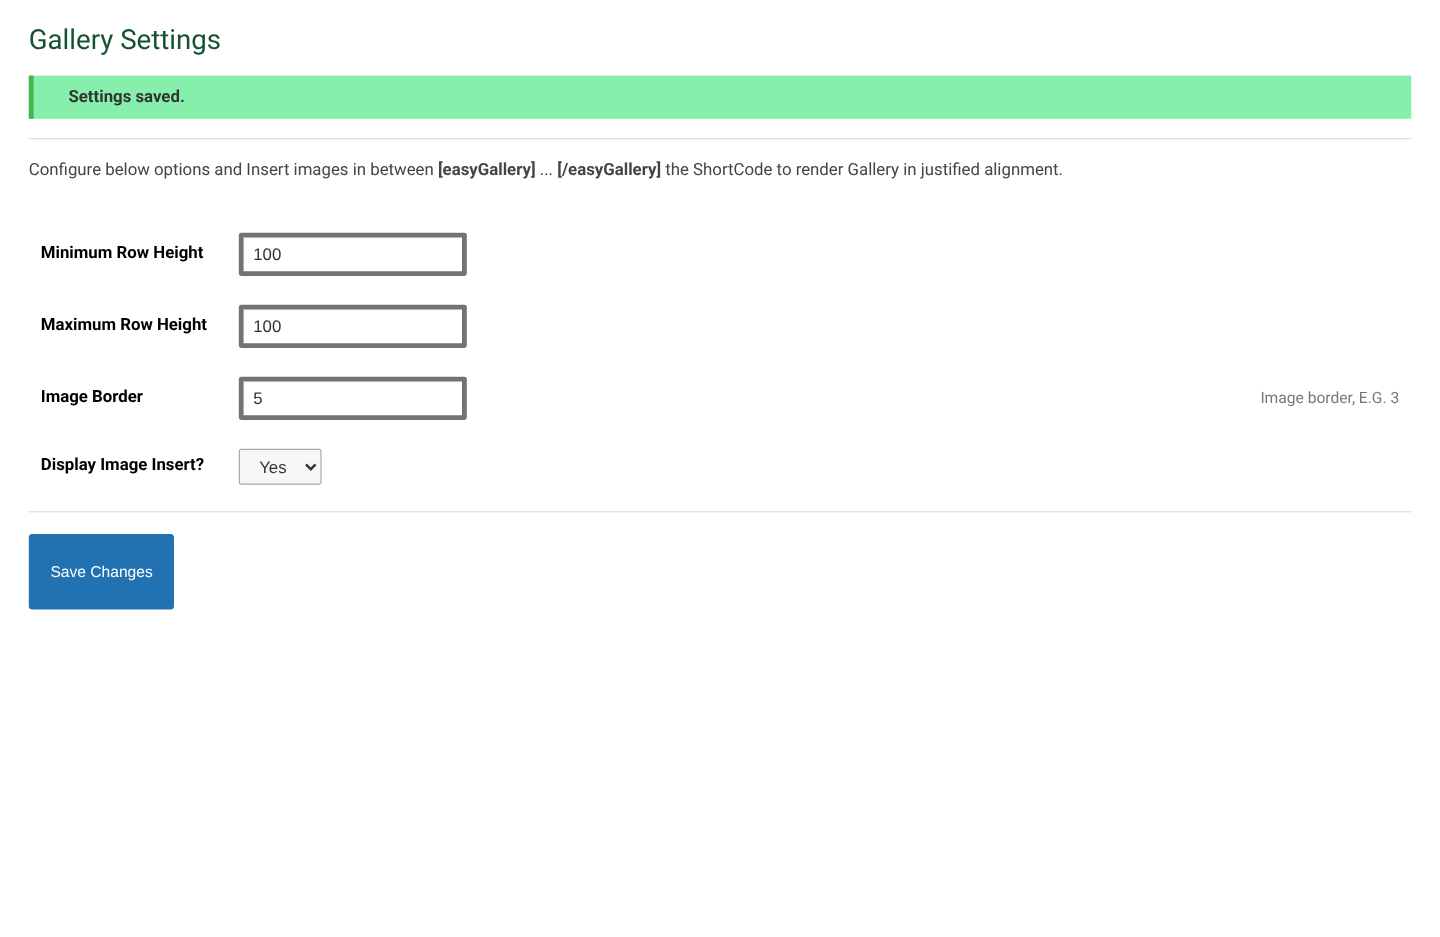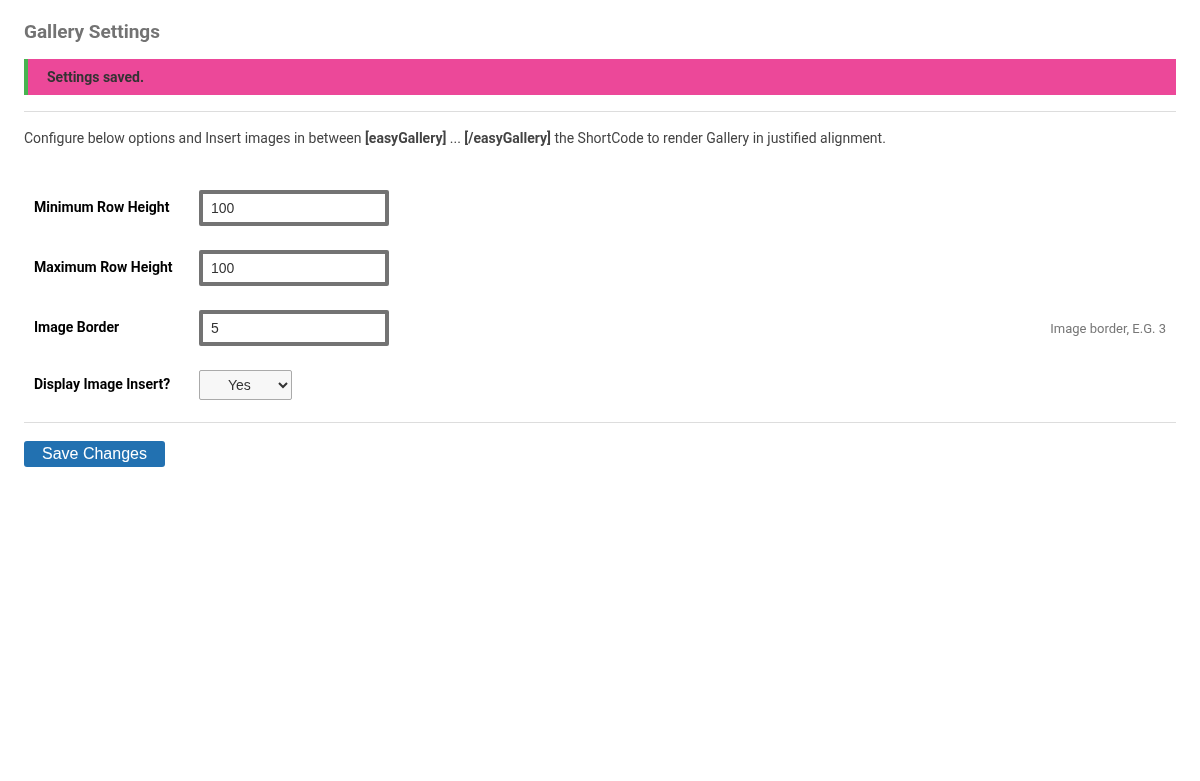--- a/index.html
+++ b/index.html
@@ -11,30 +11,30 @@
     body {
       font-family: -apple-system, BlinkMacSystemFont, "Segoe UI", Roboto, Oxygen, sans-serif;
       background: #fff;
       color: #333;
       font-size: 14px;
       padding: 20px 24px;
       max-width: 1200px;
     }
 
     h1.page-title {
-      font-size: 19px;
-      font-weight: 700;
-      color: #737373;
+      font-size: 23px;
+      font-weight: 400;
+      color: #14532d;
       margin-bottom: 16px;
     }
 
     .notice-saved {
       border-left: 4px solid #46b450;
-      padding: 10px 19px;
-      background: #ec4899;
+      padding: 10px 29px;
+      background: #86efac;
       margin-bottom: 16px;
     }
 
     .notice-saved p {
       font-weight: 700;
       color: #333;
     }
 
     hr.divider {
       border: none;
@@ -84,43 +84,43 @@
       width: 190px;
       padding: 6px 8px;
       border: 4px solid #737373;
       border-radius: 2px;
       font-size: 14px;
       color: #333;
       background: #fff;
     }
 
     .settings-table select {
-      padding: 5px 24px;
+      padding: 5px 12px;
       border: 1px solid #aaa;
       border-radius: 2px;
       font-size: 14px;
       color: #333;
       background: #f7f7f7;
       cursor: pointer;
     }
 
     hr.divider-bottom {
       border: none;
       border-top: 1px solid #ddd;
       margin-top: 10px;
       margin-bottom: 18px;
     }
 
     .save-button {
       background-color: #2271b1;
       color: #fff;
       border: none;
       border-radius: 3px;
-      padding: 4px 18px;
-      font-size: 16px;
+      padding: 24px 18px;
+      font-size: 13px;
       cursor: pointer;
       font-weight: 400;
     }
   </style>
 </head>
 <body>
 
 
 
 <h1 class="page-title">Gallery Settings</h1>

